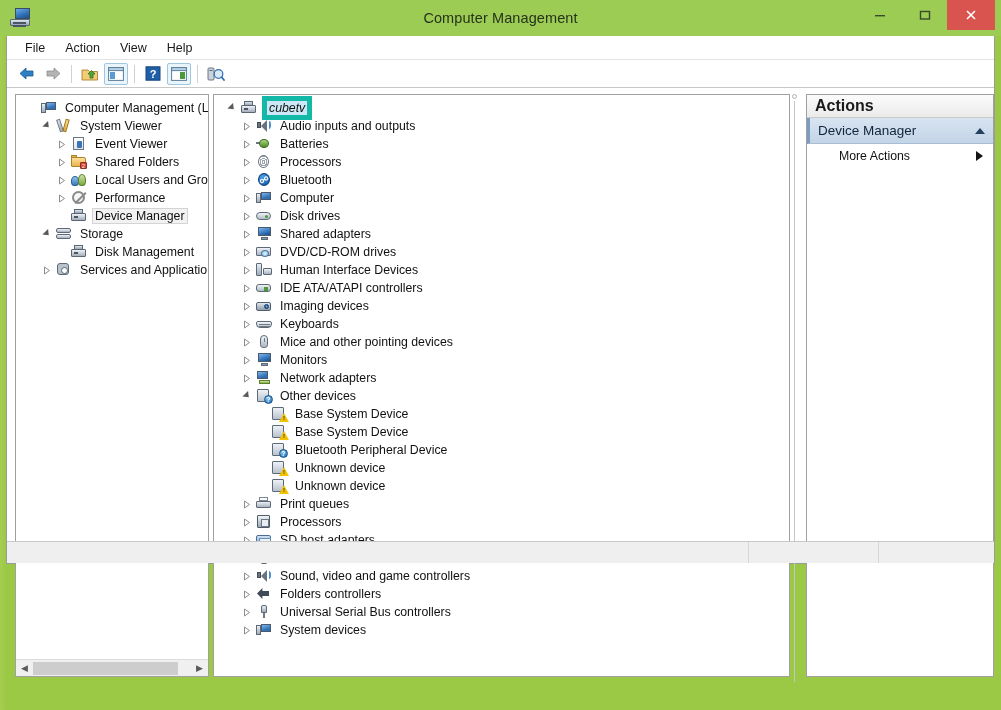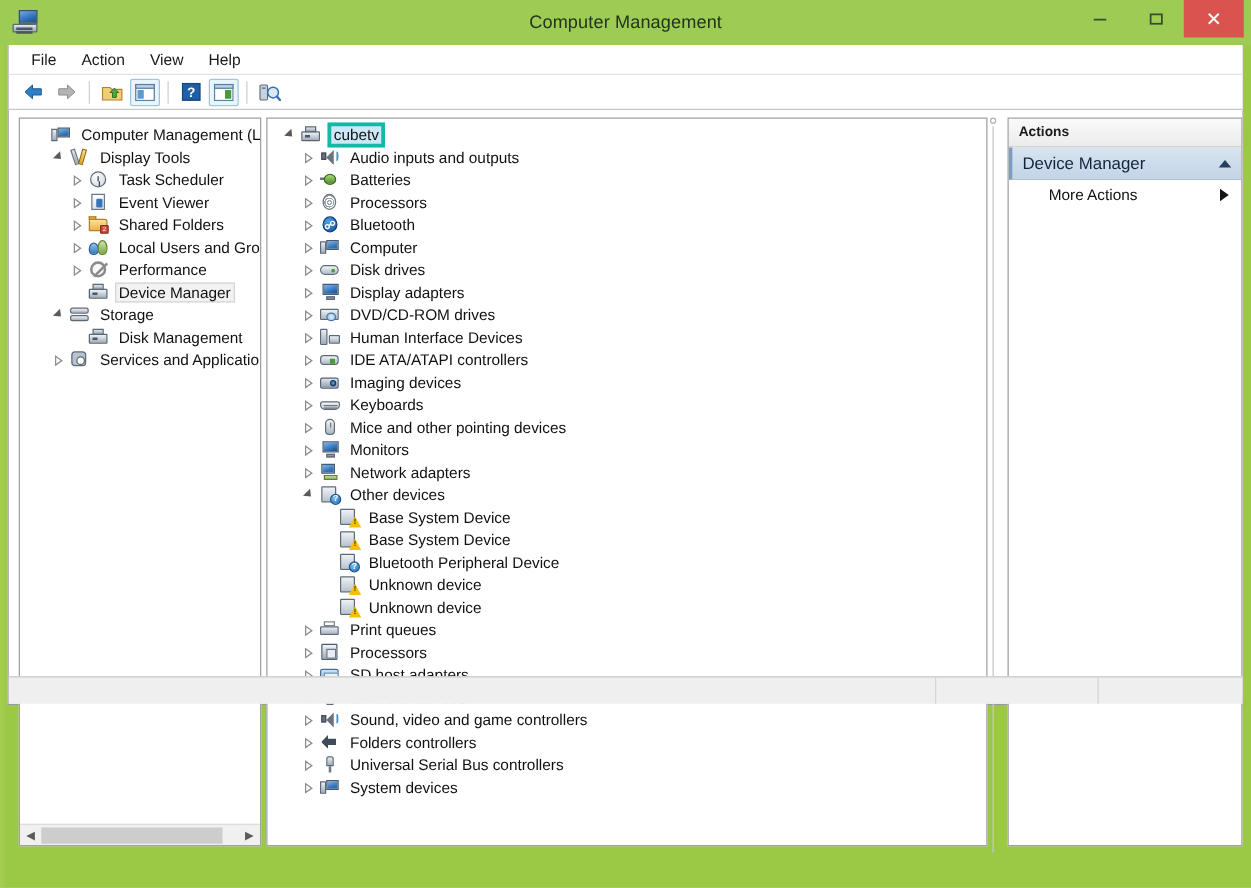--- a/index.html
+++ b/index.html
@@ -205,22 +205,23 @@
     display: flex; align-items: center; justify-content: center;
     position: relative;
   }
   .tree-row .tlabel {
     padding: 1px 3px;
     line-height: 14px;
   }
 
   .tree-row.selected-active .tlabel {
     background: #cce8f6;
-    border: 3px solid #14b8a6;
+    border: 5px solid #14b8a6;
     padding: 0px 2px;
+    font-style: italic;
   }
   .tree-row.selected-inactive .tlabel {
     background: #f2f2f2;
     border: 1px solid #d4d4d4;
     padding: 0px 2px;
   }
   .tw-open {
     width: 0; height: 0;
     border-top: 5px solid #5a5a5a;
     border-left: 4px solid transparent;
@@ -676,21 +677,21 @@
   }
 
   
   .actions-header {
     height: 23px;
     background: linear-gradient(#fbfbfb,#ebebeb);
     border-bottom: 1px solid #c9c9c9;
     display: flex;
     align-items: center;
     padding-left: 8px;
-    font-size: 11px;
+    font-size: 16px;
     font-weight: bold;
     color: #1a1a1a;
   }
   .actions-group {
     height: 26px;
     background: linear-gradient(#d8e4f0,#c3d4e8);
     border-bottom: 1px solid #a9bdd4;
     border-left: 3px solid #7c9cc0;
     display: flex;
     align-items: center;
@@ -871,34 +872,21 @@
             <div class="tree-row" style="padding-left:21px">
               <span class="twisty">
                 <span class="tw-open"></span>
               </span>
               <span class="ticon">
                 <span class="ic ic-tools">
                   <span class="d"></span>
                   <span class="w"></span>
                 </span>
               </span>
-              <span class="tlabel">Display Tools</span>
-            </div>
-            <div class="tree-row" style="padding-left:36px">
-              <span class="twisty">
-                <svg width="8" height="9" viewBox="0 0 8 9">
-                  <path d="M1.5 1 L6.5 4.5 L1.5 8 Z" fill="none" stroke="#8d8d8d" stroke-width="1"></path>
-                </svg>
-              </span>
-              <span class="ticon">
-                <span class="ic ic-clock">
-                  <span class="c"></span>
-                </span>
-              </span>
-              <span class="tlabel">Task Scheduler</span>
+              <span class="tlabel">System Viewer</span>
             </div>
             <div class="tree-row" style="padding-left:36px">
               <span class="twisty">
                 <svg width="8" height="9" viewBox="0 0 8 9">
                   <path d="M1.5 1 L6.5 4.5 L1.5 8 Z" fill="none" stroke="#8d8d8d" stroke-width="1"></path>
                 </svg>
               </span>
               <span class="ticon">
                 <span class="ic ic-event">
                   <span class="pg"></span>
@@ -1103,21 +1091,21 @@
                 <svg width="8" height="9" viewBox="0 0 8 9">
                   <path d="M1.5 1 L6.5 4.5 L1.5 8 Z" fill="none" stroke="#8d8d8d" stroke-width="1"></path>
                 </svg>
               </span>
               <span class="ticon">
                 <span class="ic ic-monitor">
                   <span class="scr"></span>
                   <span class="stand"></span>
                 </span>
               </span>
-              <span class="tlabel">Display adapters</span>
+              <span class="tlabel">Shared adapters</span>
             </div>
             <div class="tree-row" style="padding-left:23px">
               <span class="twisty">
                 <svg width="8" height="9" viewBox="0 0 8 9">
                   <path d="M1.5 1 L6.5 4.5 L1.5 8 Z" fill="none" stroke="#8d8d8d" stroke-width="1"></path>
                 </svg>
               </span>
               <span class="ticon">
                 <span class="ic ic-dvd">
                   <span class="d"></span>

